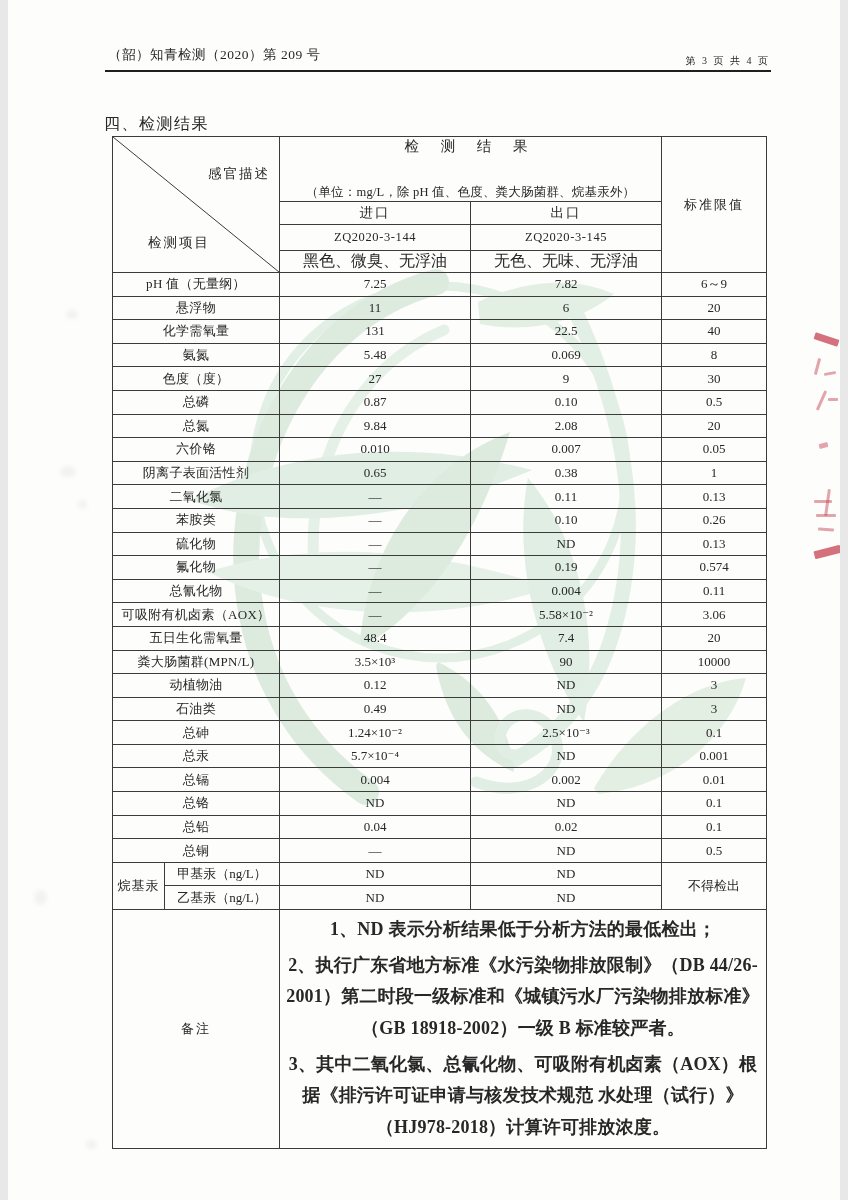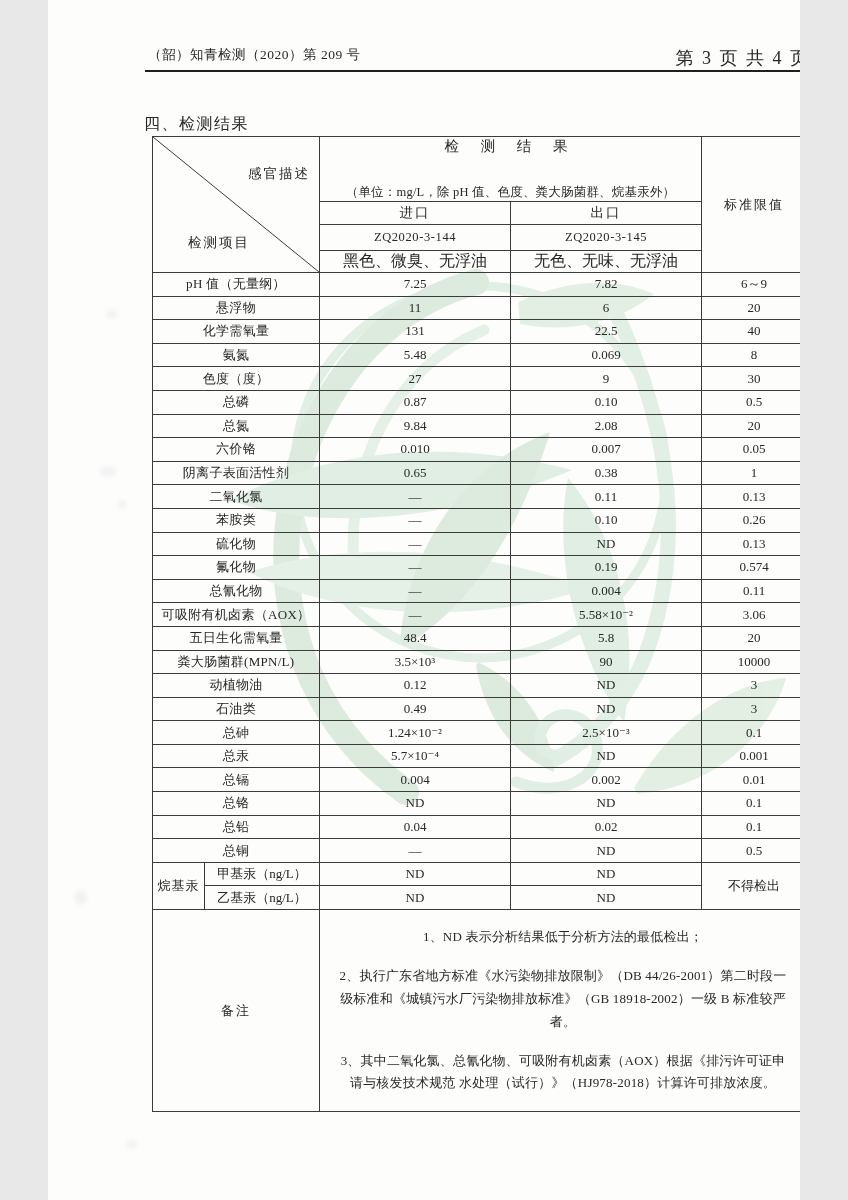--- a/index.html
+++ b/index.html
@@ -1,24 +1,24 @@
 <!DOCTYPE html>
 <html><head>
 <meta charset="utf-8">
 <style>
   html,body { margin:0; padding:0; background:#e8e8e8; }
   .page {
-    position:relative; width:752px; height:1200px; margin:0 auto;
+    position:relative; width:832px; height:1200px; margin:0 auto;
     background:#fdfdfc; overflow:hidden;
     font-family:"Liberation Serif","DejaVu Serif",serif; color:#272727;
   }
   
   .doc-header { position:absolute; top:46px; left:0; width:848px; z-index:2; }
   .doc-number { position:absolute; left:100px; top:0; font-size:13.5px; letter-spacing:0.5px; white-space:nowrap; }
-  .page-indicator { position:absolute; right:86px; top:0; font-size:18px; letter-spacing:2px; white-space:nowrap; }
+  .page-indicator { position:absolute; right:86px; top:8px; font-size:10px; letter-spacing:2px; white-space:nowrap; }
   .header-rule { position:absolute; left:97px; top:70px; width:666px; height:2px; background:#1f1f1f; z-index:2; }
   .section-title { position:absolute; left:96px; top:114px; font-size:16px; letter-spacing:1.5px; z-index:2; }
 
   
   table.results {
     position:absolute; left:104px; top:136px; width:654px; z-index:1;
     border-collapse:collapse; table-layout:fixed;
   }
   table.results td {
     border:1px solid #3b3b3b; text-align:center; vertical-align:middle;
@@ -35,21 +35,21 @@
   tr.hdr-io td { height:22px; font-size:13.5px; letter-spacing:2px; }
   tr.hdr-id td { height:25px; font-size:12.5px; letter-spacing:0.6px; }
   tr.hdr-sensory td { height:19px; font-size:16px; }
   tr.row td { height:22.6px; }
   td.item-cell { font-size:13px; letter-spacing:0.3px; }
   td.group-cell { font-size:13px; letter-spacing:1px; }
   td.nowrap-cell { font-size:12.5px; }
   tr.remarks-row td { height:128px; }
   td.remarks-label-cell { font-size:13.5px; letter-spacing:2px; }
   td.remarks-content-cell { text-align:left; vertical-align:middle; padding:4px 10px 6px 9px; }
-  .remarks-content p { margin:16px; font-size:13px; line-height:1.76; letter-spacing:0.2px; }
+  .remarks-content p { margin:4px; font-size:18px; line-height:1.76; letter-spacing:0.2px;font-weight:bold; }
 
   
   .watermark { position:absolute; left:0; top:0; z-index:0; pointer-events:none; }
 
   
   .stamp { position:absolute; z-index:3; background:#c23a4c; opacity:0.72; border-radius:1px; pointer-events:none; }
   .stamp.th { opacity:0.45; }
 
   
   .smudge { position:absolute; z-index:0; background:#8d939c; opacity:0.10; border-radius:50%; filter:blur(2px); pointer-events:none; }
@@ -214,21 +214,21 @@
         </tr>
         <tr class="row">
           <td colspan="2" class="item-cell">可吸附有机卤素（AOX）</td>
           <td>—</td>
           <td>5.58×10⁻²</td>
           <td>3.06</td>
         </tr>
         <tr class="row">
           <td colspan="2" class="item-cell">五日生化需氧量</td>
           <td>48.4</td>
-          <td>5.8</td>
+          <td>7.4</td>
           <td>20</td>
         </tr>
         <tr class="row">
           <td colspan="2" class="item-cell">粪大肠菌群(MPN/L)</td>
           <td>3.5×10³</td>
           <td>90</td>
           <td>10000</td>
         </tr>
         <tr class="row">
           <td colspan="2" class="item-cell">动植物油</td>

